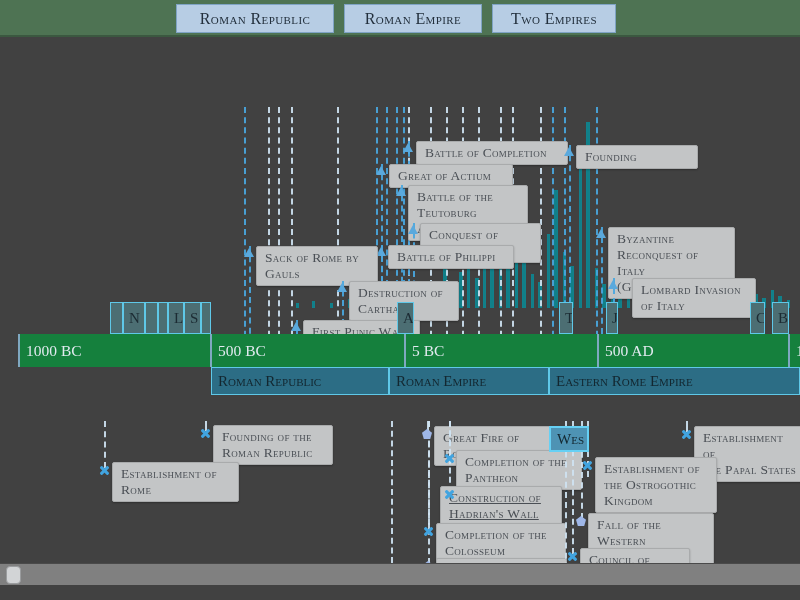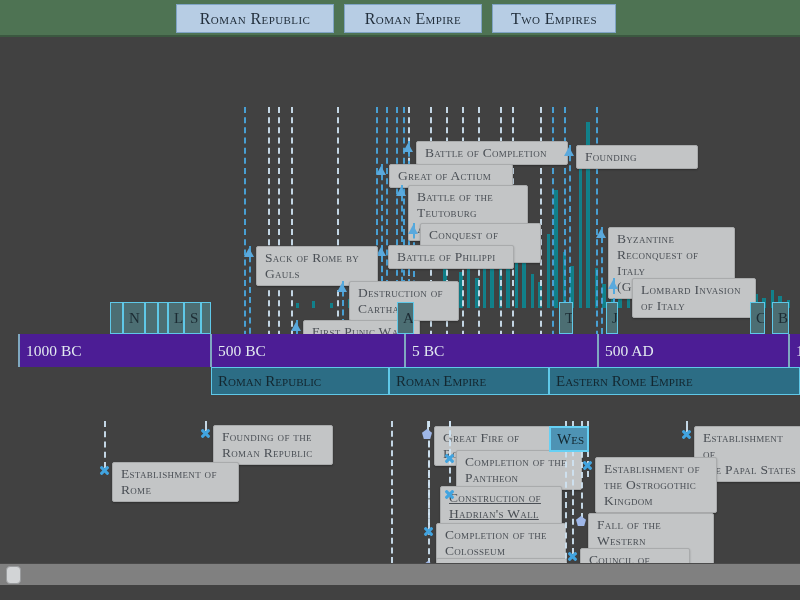--- a/index.html
+++ b/index.html
@@ -134,21 +134,21 @@
     display: flex; align-items: center;
     padding-left: 5px;
     overflow: hidden;
     white-space: nowrap;
     cursor: pointer;
   }
   .period.dim { background: #4c6e73; }
 
   .axis {
     position: absolute; top: 297px; height: 33px;
-    background: #4c1d95;
+    background: #15803d;
     cursor: pointer;
   }
   .tick {
     position: absolute; top: 0; height: 33px;
     border-left: 2px solid #7fa8c0;
     color: #e2eaf0;
     font-family: "Liberation Serif", serif;
     font-size: 15.5px;
     padding-left: 6px;
     line-height: 33px;

